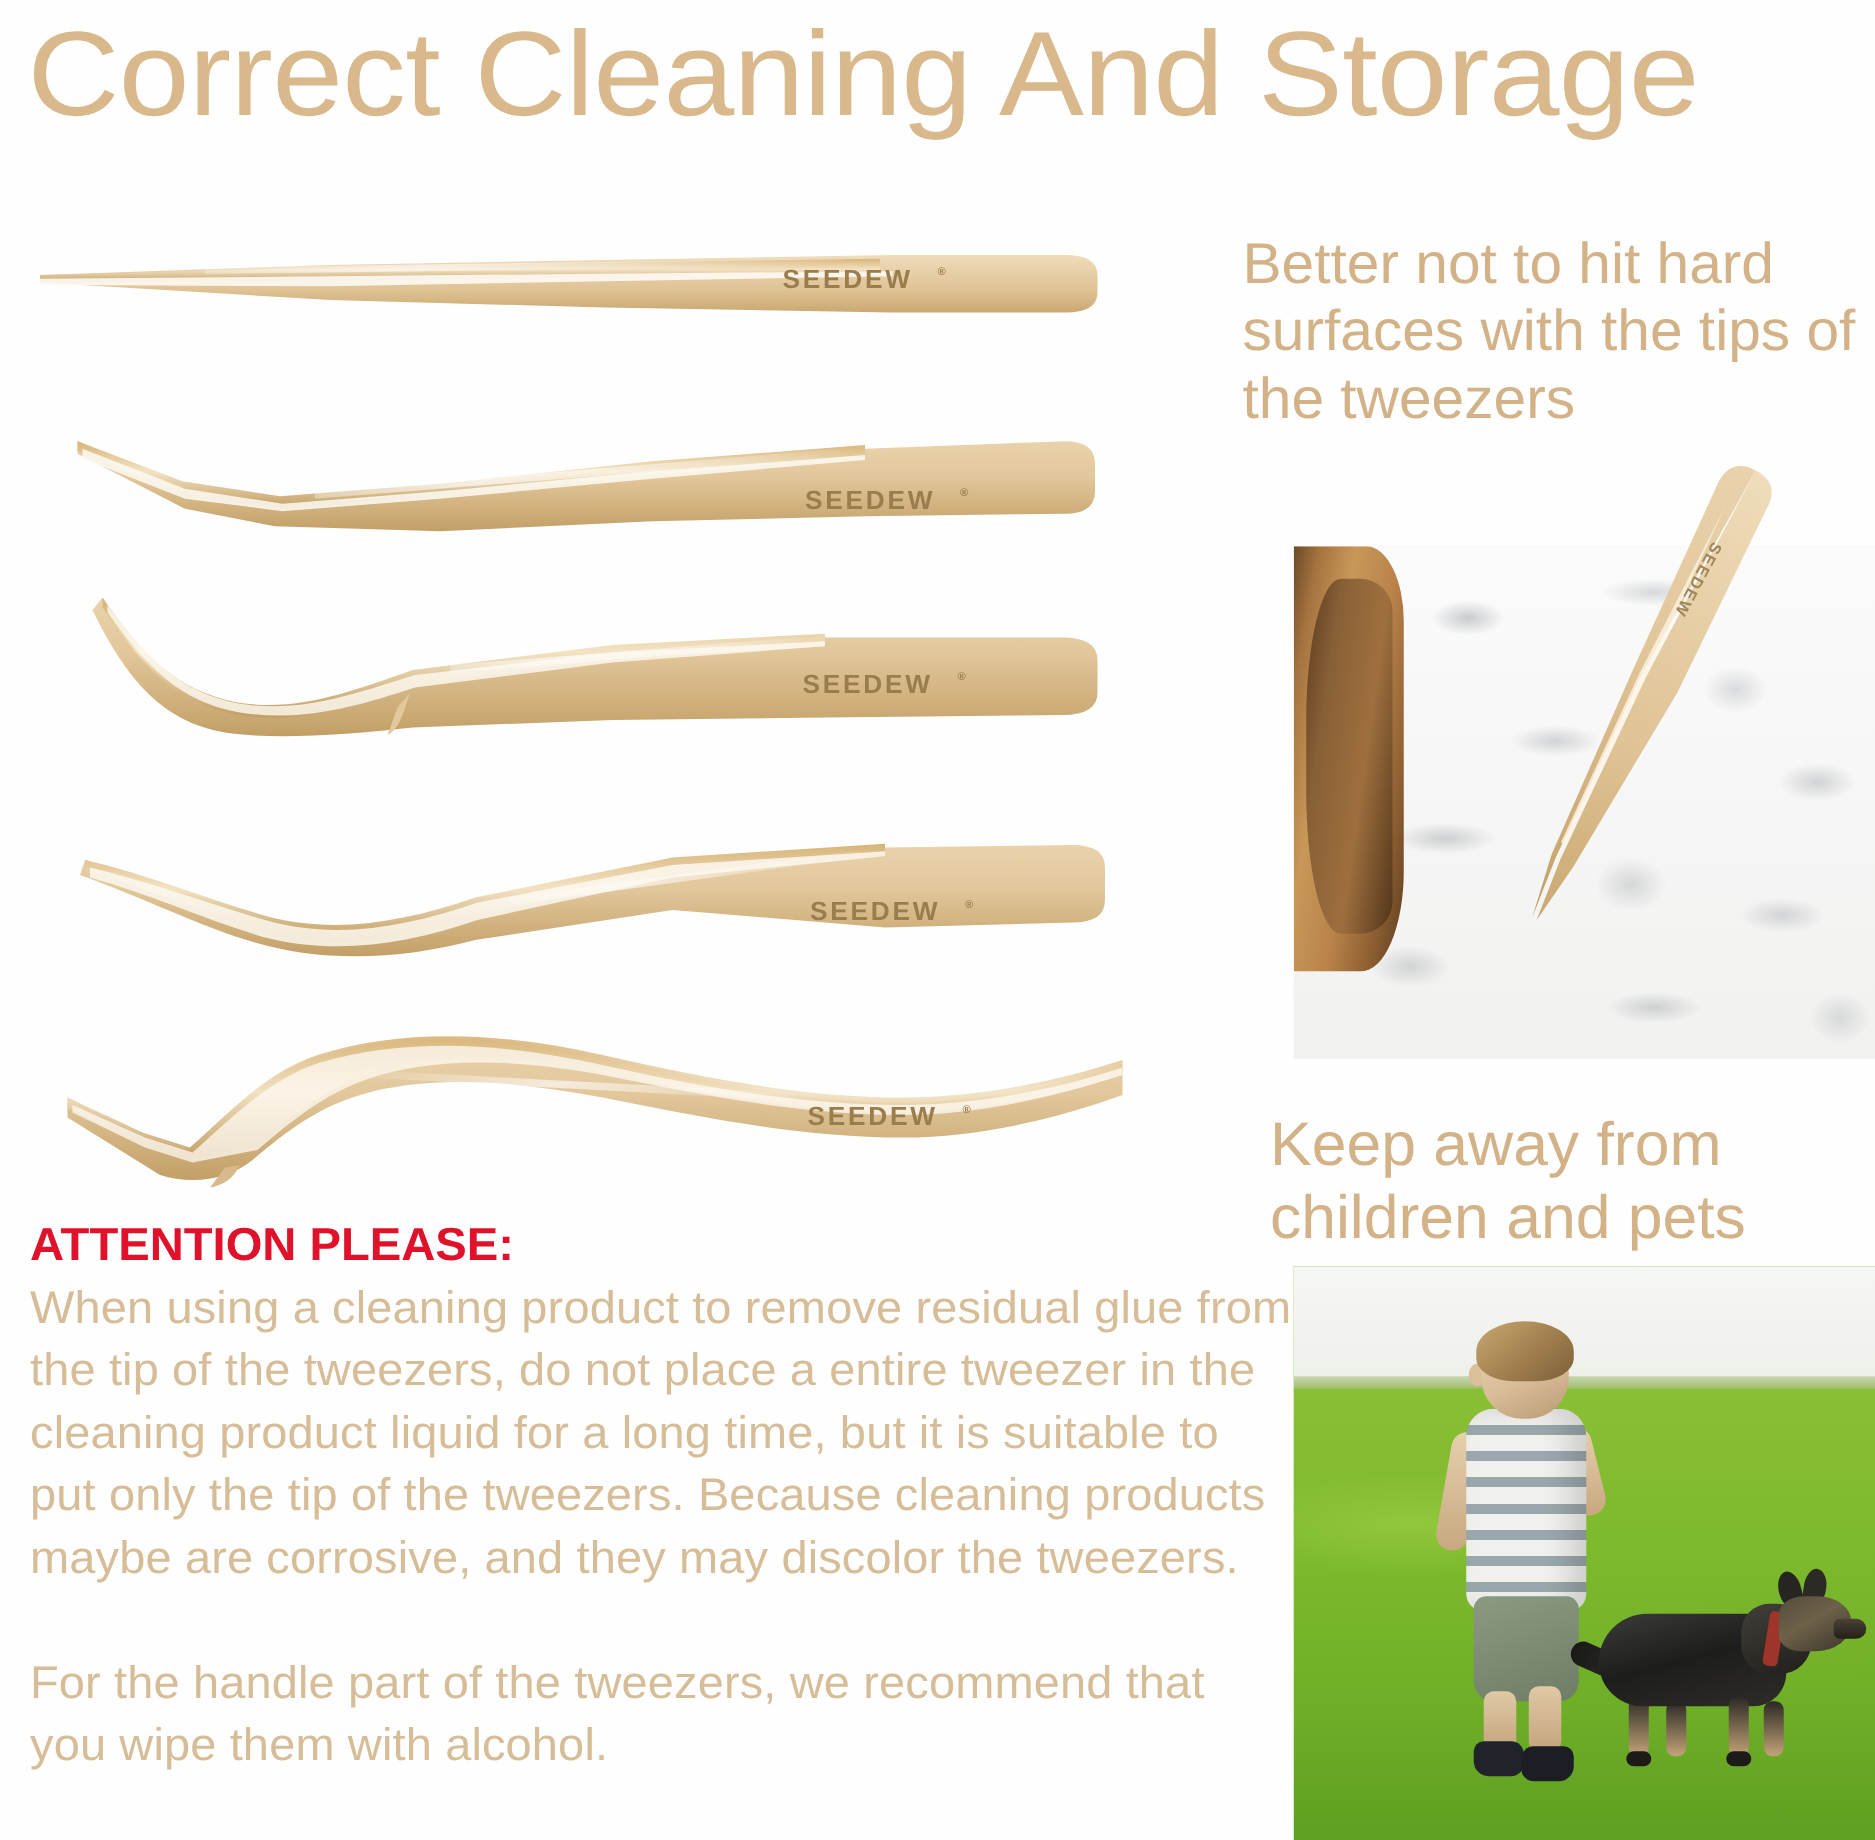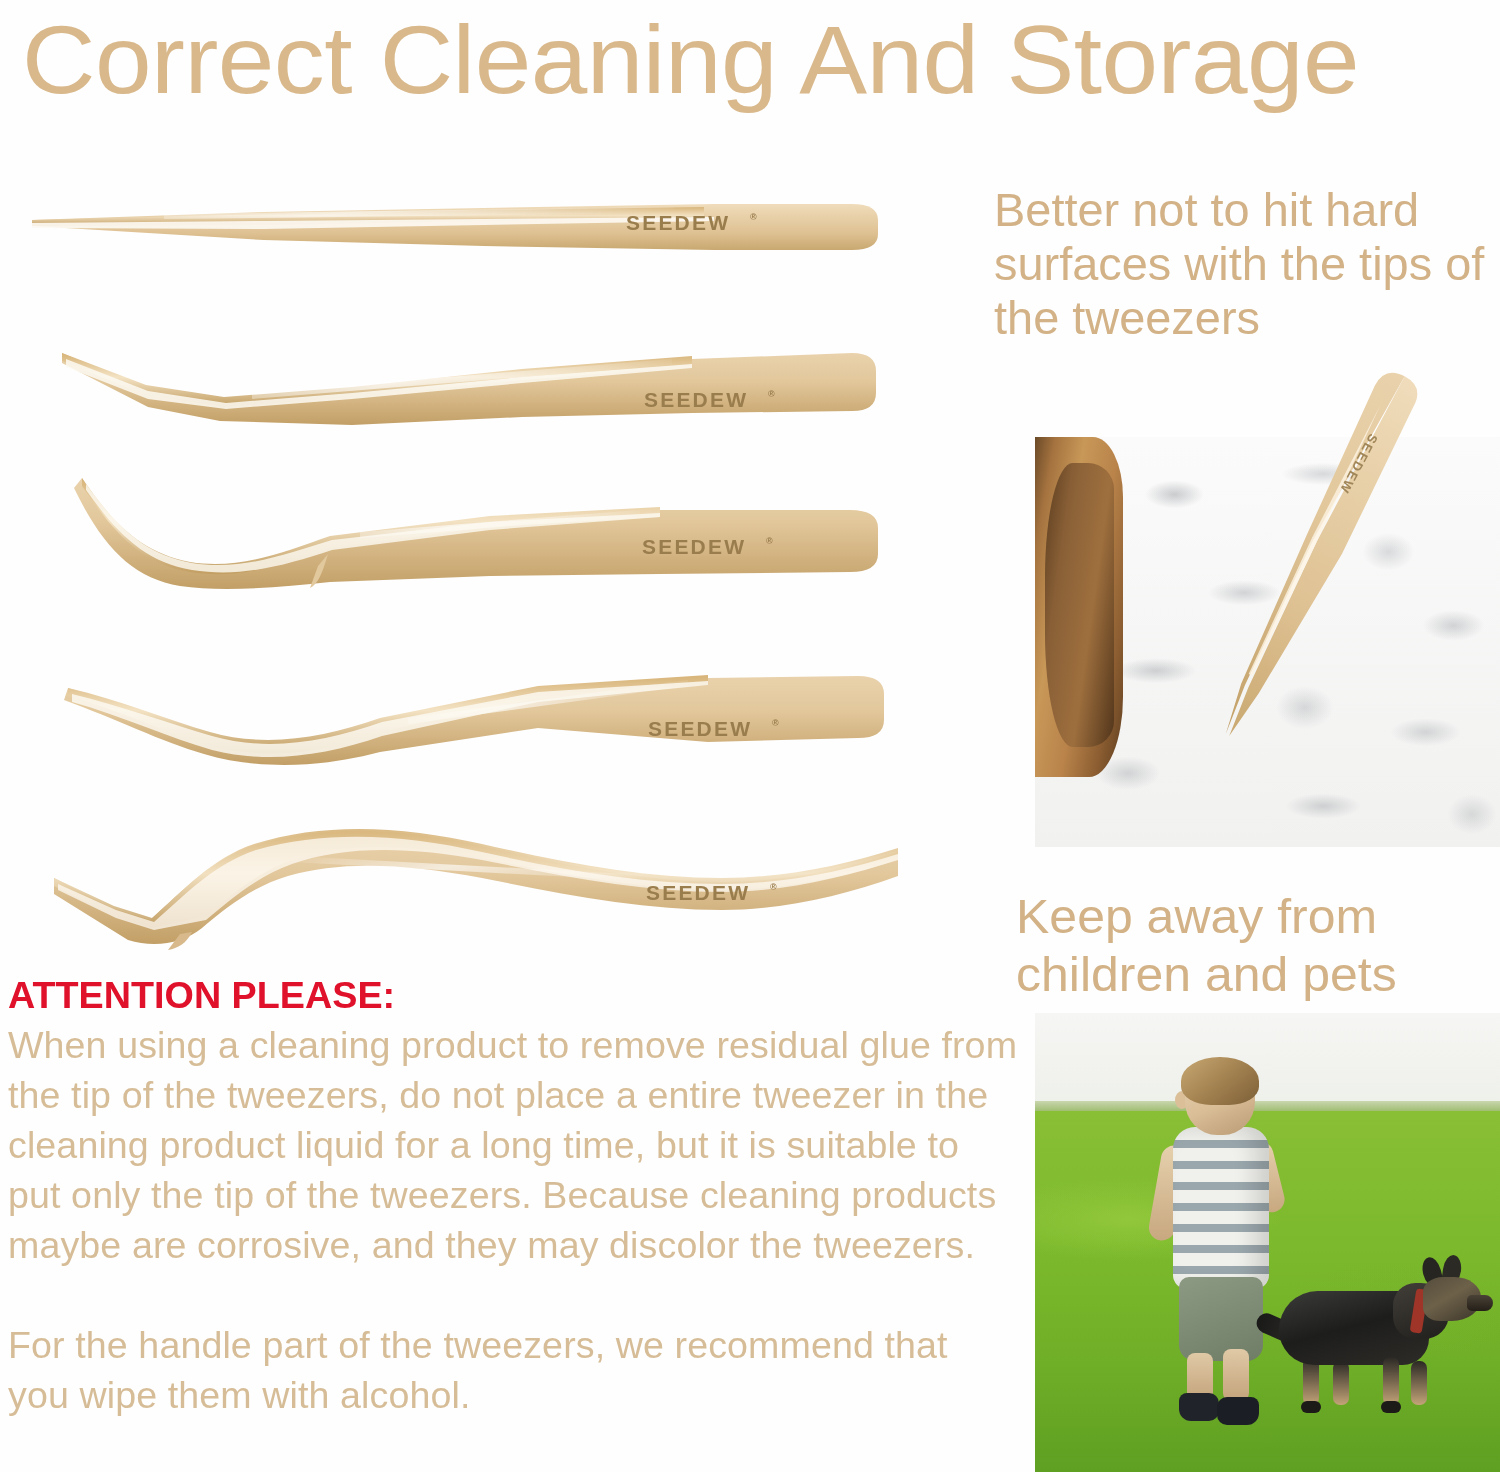--- a/index.html
+++ b/index.html
@@ -28,21 +28,21 @@
   .tw { position:absolute; }
   .tw svg { display:block; overflow:visible; }
   .brand {
     font-family:"Liberation Sans", sans-serif;
     font-size:21px; font-weight:700; letter-spacing:2.2px;
     fill:#9a7d4d;
   }
   .brand-r { font-size:9px; font-weight:700; fill:#9a7d4d; }
 
   
-  #attention { position:absolute; left:8px; top:975px; width:980px; }
+  #attention { position:absolute; left:24px; top:975px; width:980px; }
   #attention-title {
     font-family:"Liberation Sans Narrow","Liberation Sans", sans-serif;
     font-size:37px; font-weight:700; color:#e0112a;
     letter-spacing:0px; line-height:42px;
     transform:scaleX(1.02); transform-origin:left top;
   }
   .att-p {
     font-family:"Liberation Sans Narrow","Liberation Sans", sans-serif;
     font-size:36.5px; line-height:50px; color:#d6bd97;
     letter-spacing:0.1px;

